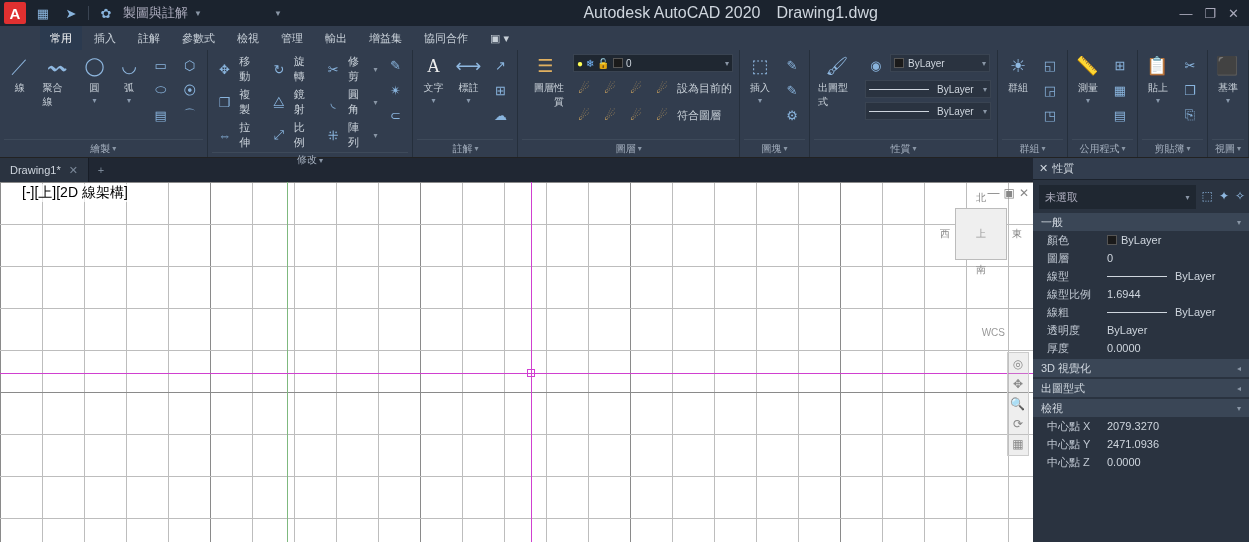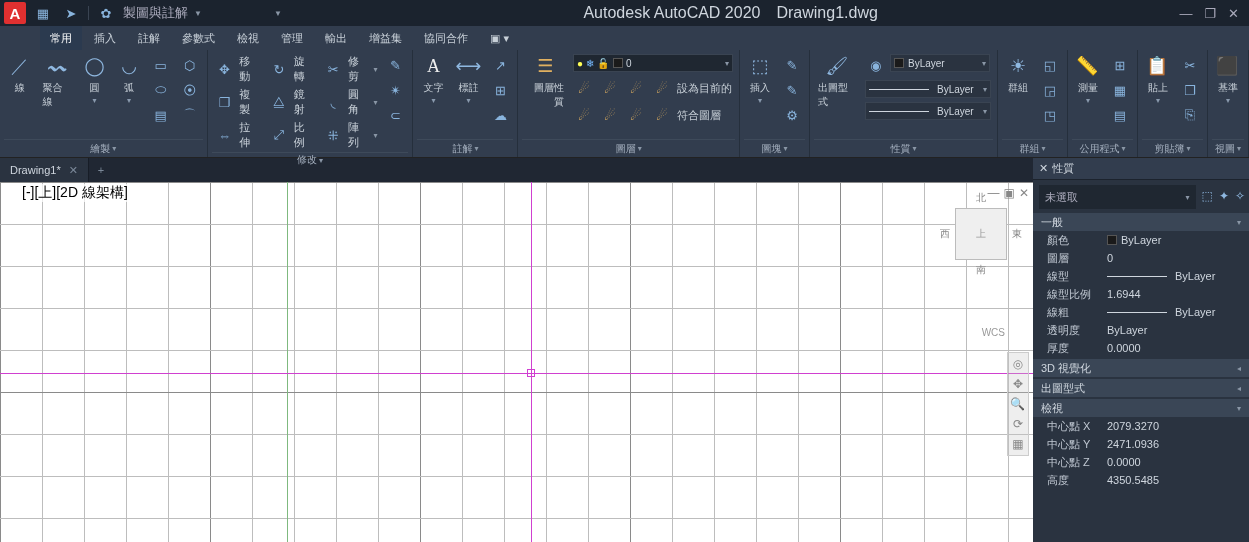--- a/index.html
+++ b/index.html
@@ -532,17 +532,13 @@
       <span class="v">2079.3270</span>
     </div>
   <div class="pp-row">
       <span class="k">中心點 Y</span>
       <span class="v">2471.0936</span>
     </div>
   <div class="pp-row">
       <span class="k">中心點 Z</span>
       <span class="v">0.0000</span>
     </div>
-  <div class="pp-row">
-      <span class="k">高度</span>
-      <span class="v">4350.5485</span>
-    </div>
 </div>
 
 </body></html>

